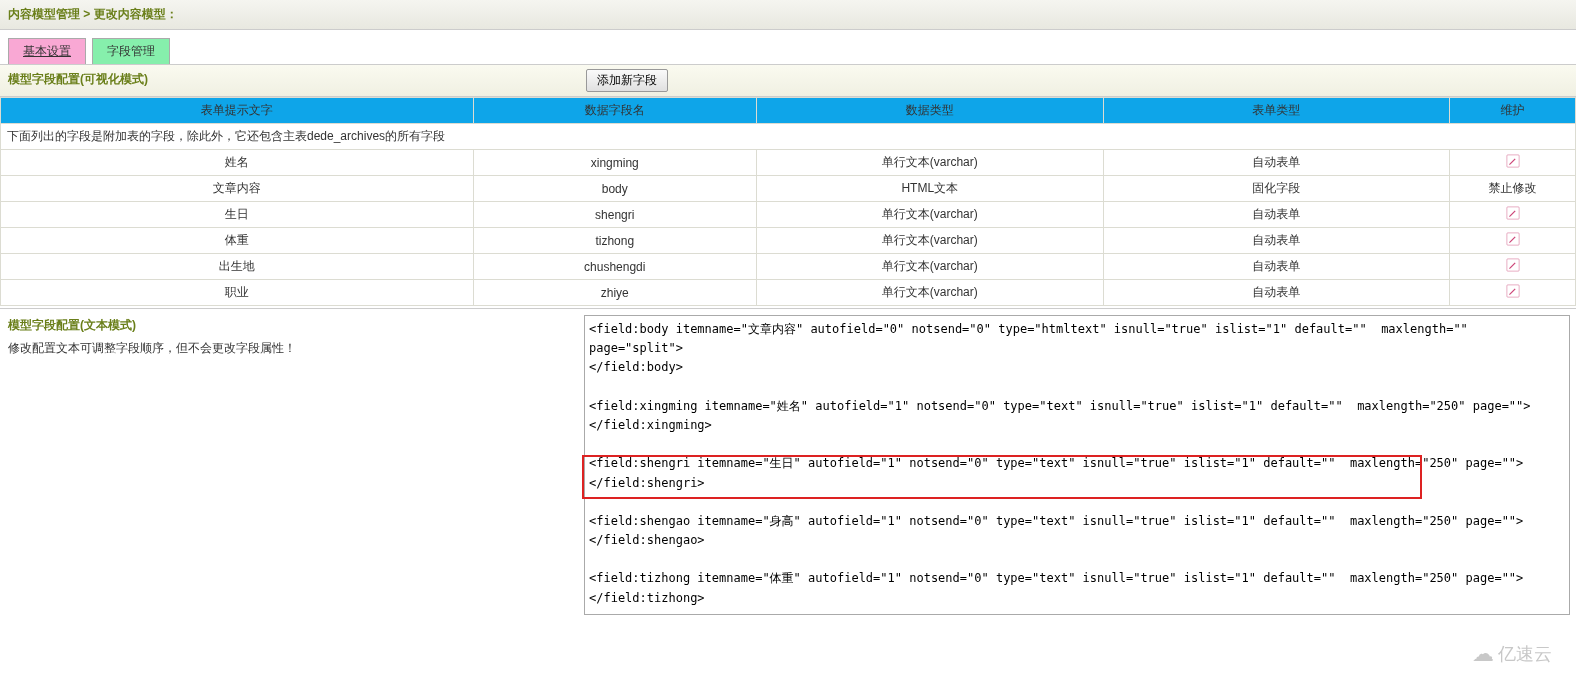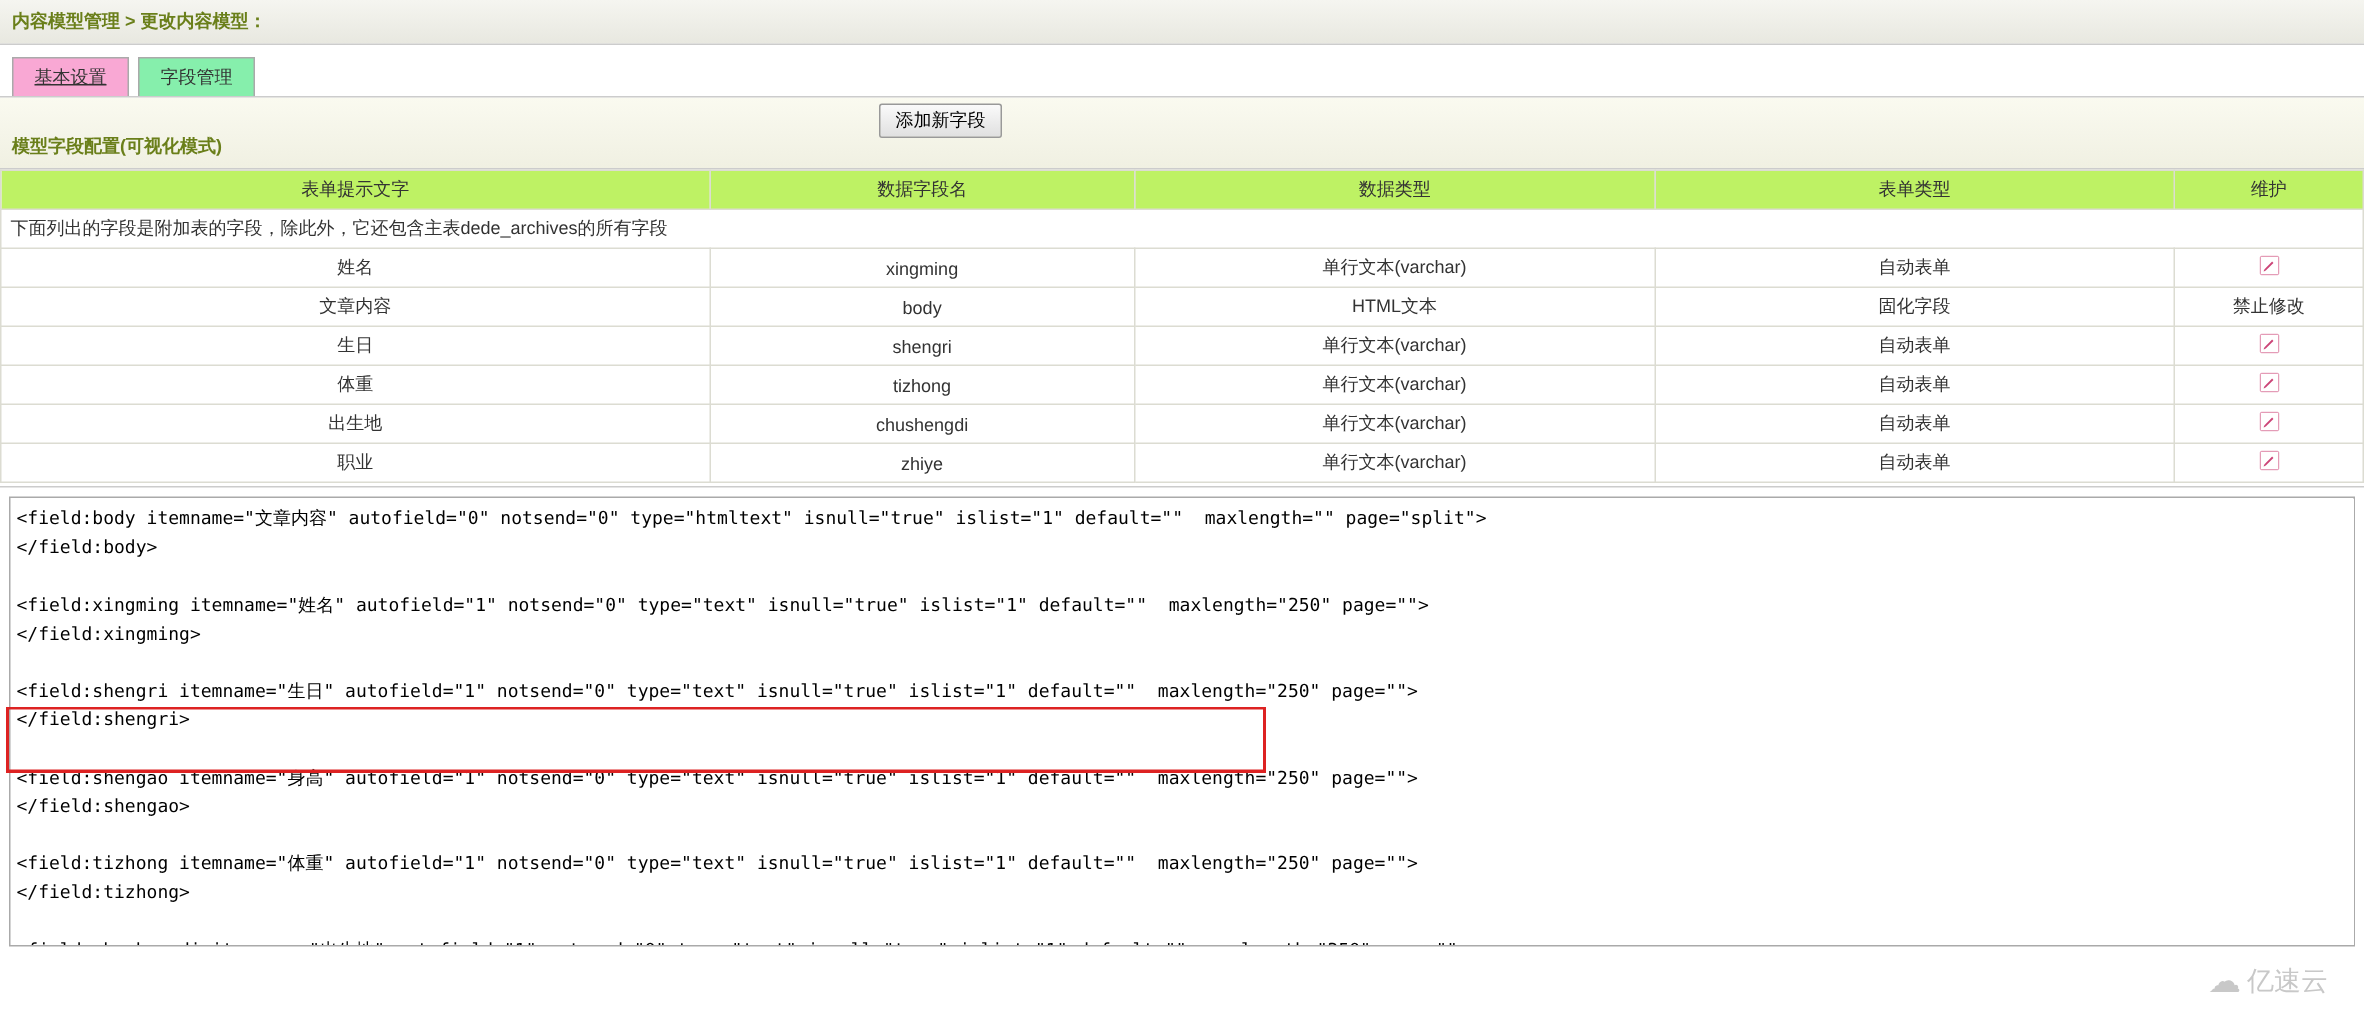--- a/index.html
+++ b/index.html
@@ -3,26 +3,26 @@
 <meta charset="utf-8">
 <style>
 * { margin: 0; padding: 0; box-sizing: border-box; }
 body { font-family: "SimSun", "宋体", Arial, sans-serif; font-size: 12px; background: #fff; color: #333; }
 .header-bar { background: linear-gradient(#f5f5f0, #e8e8e0); border-bottom: 1px solid #ccc; padding: 6px 8px; }
 .breadcrumb { font-weight: bold; color: #6a7f1a; }
 .tabs { display: flex; background: #fff; padding: 8px 0 0 8px; }
 .tab { padding: 4px 14px; border: 1px solid #aaa; border-bottom: none; margin-right: 6px; background: #86efac; cursor: pointer; font-size: 12px; }
 .tab.active { background: #f9a8d4; text-decoration: underline; }
 .section-row { display: flex; border-top: 1px solid #ccc; border-bottom: 1px solid #ccc; background: linear-gradient(#fafaf0, #f0f0e2); }
-.section-left { flex: 0 0 578px; padding: 6px 8px; font-weight: bold; color: #6a7f1a; margin-top: 18px; }
+.section-left { flex: 0 0 578px; padding: 6px 8px; font-weight: bold; color: #6a7f1a; }
 .section-right { padding: 4px 8px; }
 .add-btn { padding: 2px 10px; border: 1px solid #999; background: linear-gradient(#fafafa,#e0e0e0); border-radius: 2px; cursor: pointer; font-size: 12px; font-family: inherit; }
 table { width: 100%; border-collapse: collapse; }
 th, td { border: 1px solid #dcdcd2; padding: 4px 6px; text-align: center; font-weight: normal; font-size: 12px; }
-thead th { background: #bef264; }
+thead th { background: #0ea5e9; }
 .note-row td { text-align: left; padding-left: 6px; }
 .edit-icon { display: inline-block; width: 14px; height: 14px; cursor: pointer; }
 .edit-icon svg { width: 14px; height: 14px; }
 .text-section { display: flex; border-top: 1px solid #ccc; margin-top: 2px; }
 .text-left { flex: 0 0 578px; padding: 8px; }
 .text-left h4 { color: #6a7f1a; font-weight: bold; margin-bottom: 6px; font-size: 12px; }
 .text-left p { color: #333; font-size: 12px; }
 .text-right { flex: 1; padding: 6px; }
 textarea#fieldxml { width: 100%; height: 300px; border: 1px solid #aaa; font-family: "SimSun", monospace; font-size: 12px; padding: 4px; line-height: 1.6; resize: none; color: #000; }
 .highlight-box { position: absolute; border: 2px solid #d22; pointer-events: none; }
@@ -131,20 +131,24 @@
         <td><span class="edit-icon"><svg viewBox="0 0 16 16">
               <rect x="1" y="1" width="14" height="14" fill="#fff" stroke="#c47" stroke-width="0.5" rx="1"></rect>
               <path d="M4 11 L10 5 L11 6 L5 12 Z" fill="#c47"></path>
               <path d="M3.5 12.5 L4 11 L5 12 Z" fill="#c47"></path>
             </svg></span></td>
       </tr>
     </tbody>
 </table>
 
 <div class="text-section wrapper-pos">
+  <div class="text-left">
+    <h4>模型字段配置(文本模式)</h4>
+    <p>修改配置文本可调整字段顺序，但不会更改字段属性！</p>
+  </div>
   <div class="text-right" style="position:relative;">
     <textarea id="fieldxml" style="">&lt;field:body itemname="文章内容" autofield="0" notsend="0" type="htmltext" isnull="true" islist="1" default=""  maxlength="" page="split"&gt;
 &lt;/field:body&gt;
 
 &lt;field:xingming itemname="姓名" autofield="1" notsend="0" type="text" isnull="true" islist="1" default=""  maxlength="250" page=""&gt;
 &lt;/field:xingming&gt;
 
 &lt;field:shengri itemname="生日" autofield="1" notsend="0" type="text" isnull="true" islist="1" default=""  maxlength="250" page=""&gt;
 &lt;/field:shengri&gt;
 

